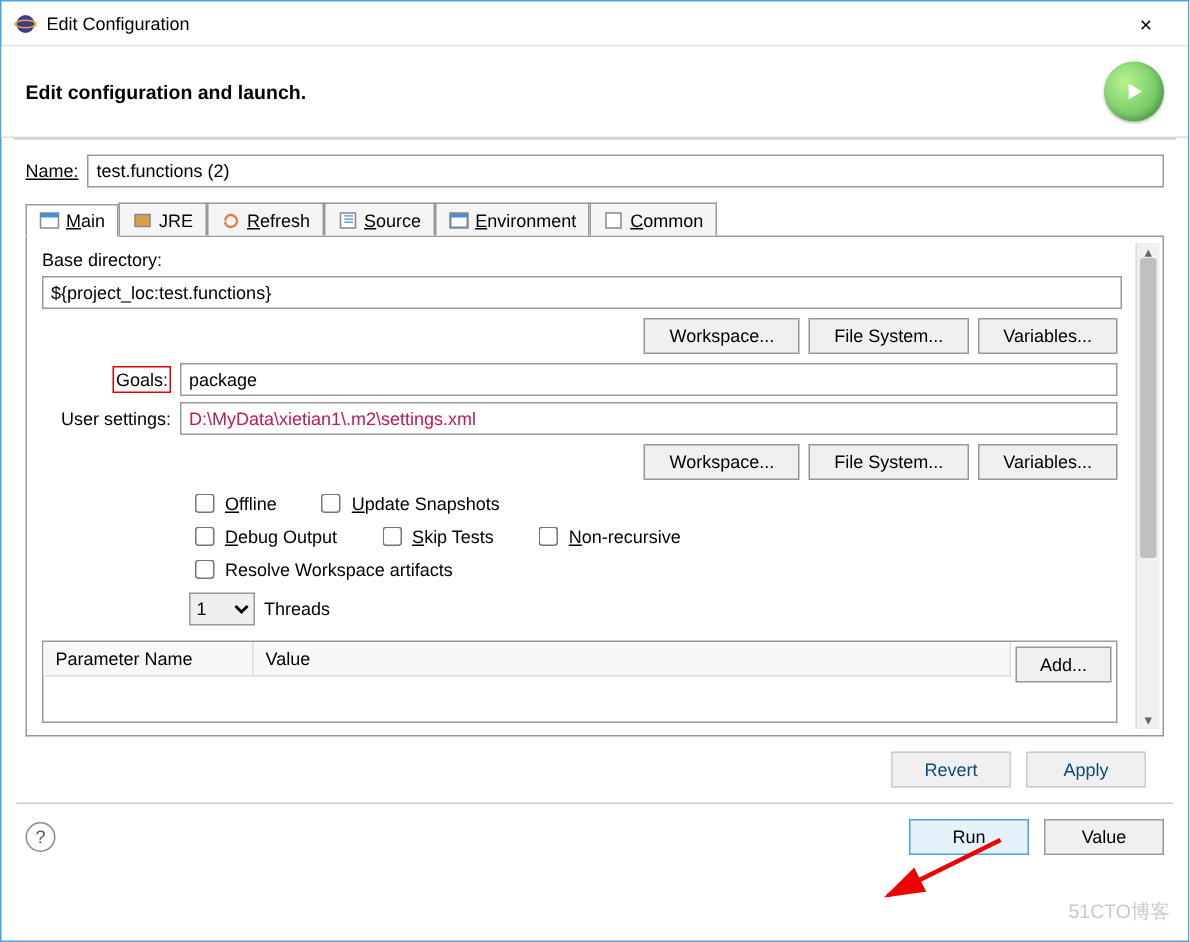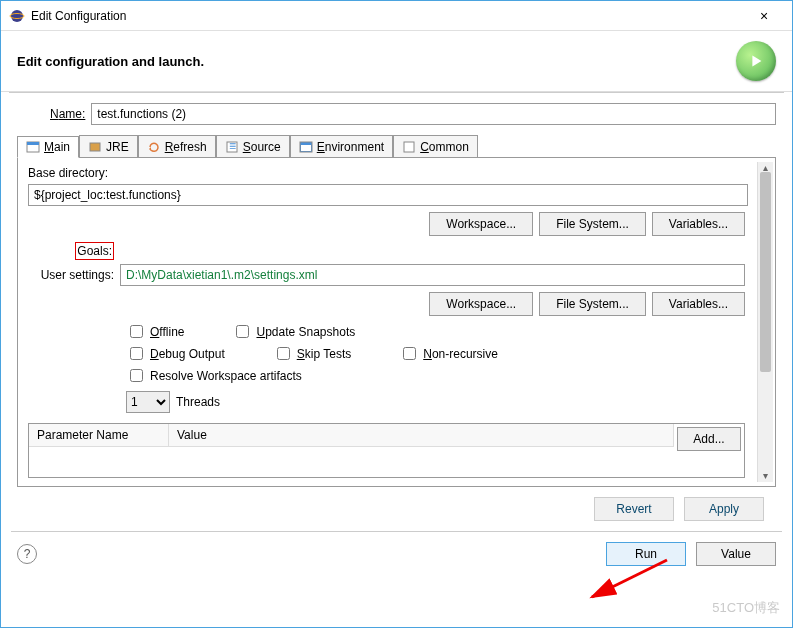--- a/index.html
+++ b/index.html
@@ -7,21 +7,21 @@
 .dialog { width: 793px; height: 628px; background: #fff; border: 1px solid #4aa3df; position: relative; }
 .titlebar { height: 30px; display: flex; align-items: center; padding: 0 8px; border-bottom: 1px solid #e0e0e0; }
 .titlebar .icon { width: 16px; height: 16px; margin-right: 6px; }
 .titlebar .title { flex: 1; }
 .titlebar .close { width: 40px; text-align: center; font-size: 14px; cursor: pointer; }
 .header { padding: 10px 16px; display: flex; align-items: center; justify-content: space-between; border-bottom: 1px solid #ddd; background: #fff; }
 .header .htext { font-weight: bold; font-size: 13px; }
 .run-icon { width: 40px; height: 40px; border-radius: 50%; background: radial-gradient(circle at 35% 35%, #b8f28f, #4caf50); display: flex; align-items: center; justify-content: center; box-shadow: inset -2px -2px 4px rgba(0,0,0,0.2), 0 1px 2px rgba(0,0,0,0.3); }
 .run-icon svg { width: 18px; height: 18px; }
 .divider { height: 1px; background: #ccc; margin: 0 8px; }
-.name-row { display: flex; align-items: center; padding: 10px 16px; gap: 6px; margin-left: 33px; }
+.name-row { display: flex; align-items: center; padding: 10px 16px; gap: 6px; }
 .name-row label { text-decoration: underline; text-decoration-style: solid; }
 .name-row input { flex: 1; border: 1px solid #999; padding: 3px 5px; height: 22px; }
 .tabs { display: flex; margin: 0 16px; border-bottom: 1px solid #999; }
 .tab { display: flex; align-items: center; gap: 4px; padding: 3px 8px; border: 1px solid #999; border-bottom: none; background: #f5f5f5; margin-right: 0; cursor: pointer; position: relative; }
 .tab.active { background: #fff; top: 1px; border-bottom: 1px solid #fff; text-align: center; }
 .tab .ticon { width: 14px; height: 14px; }
 .tab .underline { text-decoration: underline; }
 .tab-body { margin: 0 16px; border: 1px solid #999; border-top: none; padding: 8px 10px 8px 10px; position: relative; }
 .scrollbar { position: absolute; right: 2px; top: 4px; bottom: 4px; width: 16px; background: #f0f0f0; border-left: 1px solid #ddd; }
 .scrollbar .thumb { position: absolute; left: 2px; right: 2px; top: 10px; height: 200px; background: #c0c0c0; border-radius: 2px; }
@@ -30,24 +30,24 @@
 .scrollbar .arrow-down { bottom: 0; }
 .field-label { margin-bottom: 4px; }
 .wide-input { width: 720px; border: 1px solid #999; padding: 3px 5px; height: 22px; }
 .btn-row { display: flex; justify-content: flex-end; gap: 6px; margin: 6px 20px 6px 0; }
 .btn { border: 1px solid #999; background: #f0f0f0; padding: 3px 16px; min-width: 80px; text-align: center; cursor: pointer; height: 24px; line-height: 16px; }
 .btn.disabled { color: #0c4a6e; border-color: #ccc; cursor: default; }
 .btn.highlight { border: 1px solid #4aa3df; background: #e6f2fb; }
 .form-row { display: flex; align-items: center; margin: 4px 0; }
 .form-row label { width: 92px; text-align: right; padding-right: 6px; }
 .form-row input { flex: 1; border: 1px solid #999; padding: 3px 5px; height: 22px; margin-right: 20px; }
-.form-row input[readonly] { color: #15803d; }
+.form-row input[readonly] { color: #be185d; }
 .goals-highlight { border: 1px solid #d00; padding: 1px; display: inline-block; }
 .checks { margin-left: 98px; margin-top: 6px; }
-.check-row { display: flex; gap: 48px; margin: 3px 0; }
+.check-row { display: flex; gap: 26px; margin: 3px 0; }
 .check { display: flex; align-items: center; gap: 4px; }
 .check input { width: 13px; height: 13px; }
 .check .underline { text-decoration: underline; }
 .threads { margin-left: 98px; margin-top: 6px; display: flex; align-items: center; gap: 6px; }
 .threads select { border: 1px solid #999; height: 22px; width: 44px; }
 .table { margin-top: 10px; margin-right: 20px; border: 1px solid #999; display: flex; }
 .table-left { flex: 1; }
 .table-header { display: flex; background: #f8f8f8; }
 .th { padding: 4px 8px; border-right: 1px solid #ddd; border-bottom: 1px solid #ddd; }
 .th1 { width: 140px; }
@@ -148,20 +148,21 @@
     <input class="wide-input" type="text" value="${project_loc:test.functions}" style="">
 
     <div class="btn-row">
       <div class="btn"><span>Workspace...</span></div>
       <div class="btn"><span>File Syste</span><span class="underline">m</span><span>...</span></div>
       <div class="btn"><span class="underline">V</span>ariables...</div>
     </div>
 
     <div class="form-row">
       <label><span class="goals-highlight"><span class="underline">G</span><span>oals:</span></span></label>
+      <input type="text" value="package" style="">
     </div>
 
 
     <div class="form-row">
       <label>User settings:</label>
       <input type="text" readonly="" value="D:\MyData\xietian1\.m2\settings.xml" style="">
     </div>
 
     <div class="btn-row">
       <div class="btn"><span>Workspace...</span></div>

